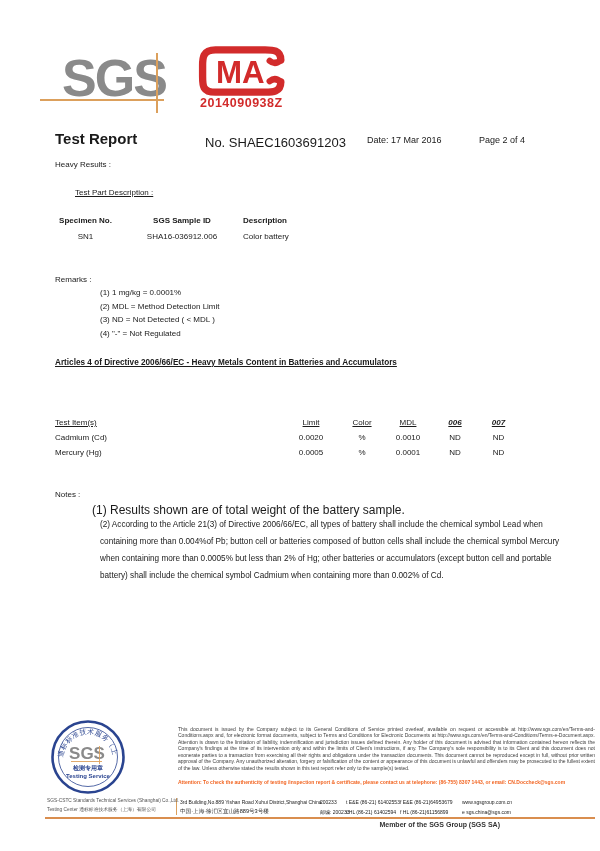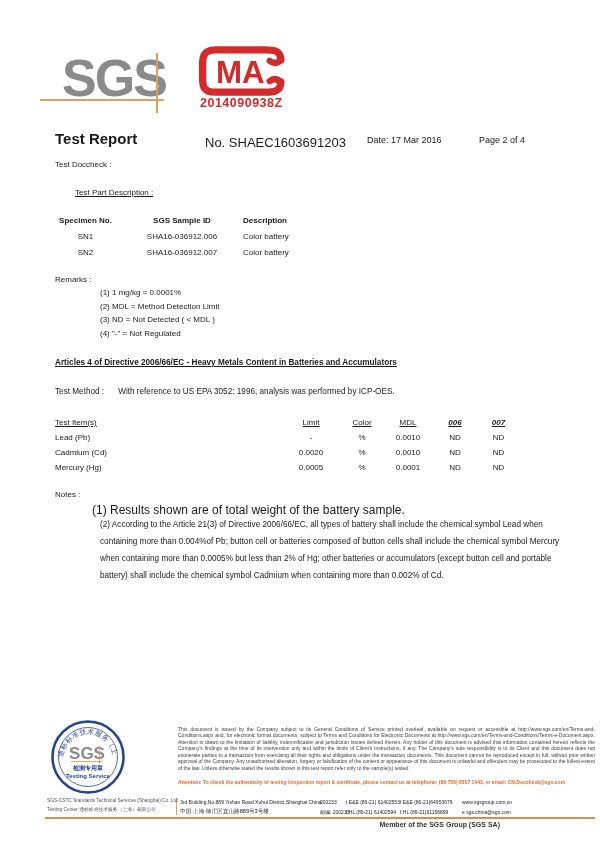--- a/index.html
+++ b/index.html
@@ -83,71 +83,55 @@
   </svg>
   <div class="cma-number">2014090938Z</div>
 
   <div class="title-row">
     <div class="report-title">Test Report</div>
     <div class="report-no">No. SHAEC1603691203</div>
     <div class="report-date">Date: 17 Mar 2016</div>
     <div class="report-page">Page 2 of 4</div>
   </div>
 
-  <div class="lbl" style="left:55px; top:160px;">Test Doccheck :</div>
+  <div class="lbl" style="left:55px; top:160px;">Heavy Results :</div>
   <div class="lbl u" style="left:55px; top:188px;">Test Part Description :</div>
 
   <table class="spec-table">
     <tbody>
         <tr>
       <th class="c1">Specimen No.</th>
       <th class="c2">SGS Sample ID</th>
       <th class="c3">Description</th>
     </tr>
     <tr>
       <td class="c1">SN1</td>
       <td class="c2">SHA16-036912.006</td>
       <td class="c3">Color battery</td>
     </tr>
-    <tr>
-      <td class="c1">SN2</td>
-      <td class="c2">SHA16-036912.007</td>
-      <td class="c3">Color battery</td>
-    </tr>
   </tbody>
     </table>
 
   <div class="lbl" style="left:55px; top:275px;">Remarks :</div>
   <div class="remark-item" style="top:288px;">(1) 1 mg/kg = 0.0001%</div>
   <div class="remark-item" style="top:301.5px;">(2) MDL = Method Detection Limit</div>
   <div class="remark-item" style="top:315px;">(3) ND = Not Detected ( &lt; MDL )</div>
   <div class="remark-item" style="top:328.5px;">(4) "-" = Not Regulated</div>
 
   <div class="directive-heading">Articles 4 of Directive 2006/66/EC - Heavy Metals Content in Batteries and Accumulators</div>
-  <div class="test-method">
-    <span>Test Method :</span><span class="txt">With reference to US EPA 3052: 1996, analysis was performed by ICP-OES.</span>
-  </div>
 
   <table class="res-table">
     <tbody>
         <tr>
       <th class="ci"><span>Test Item(s)</span></th>
       <th class="cl"><span>Limit</span></th>
       <th class="cu"><span>Color</span></th>
       <th class="cm"><span>MDL</span></th>
       <th class="c6 samp"><span>006</span></th>
       <th class="c7 samp"><span>007</span></th>
-    </tr>
-    <tr>
-      <td class="ci">Lead (Pb)</td>
-      <td class="cl">-</td>
-      <td class="cu">%</td>
-      <td class="cm">0.0010</td>
-      <td class="c6">ND</td>
-      <td class="c7">ND</td>
     </tr>
     <tr>
       <td class="ci">Cadmium (Cd)</td>
       <td class="cl">0.0020</td>
       <td class="cu">%</td>
       <td class="cm">0.0010</td>
       <td class="c6">ND</td>
       <td class="c7">ND</td>
     </tr>
     <tr>

